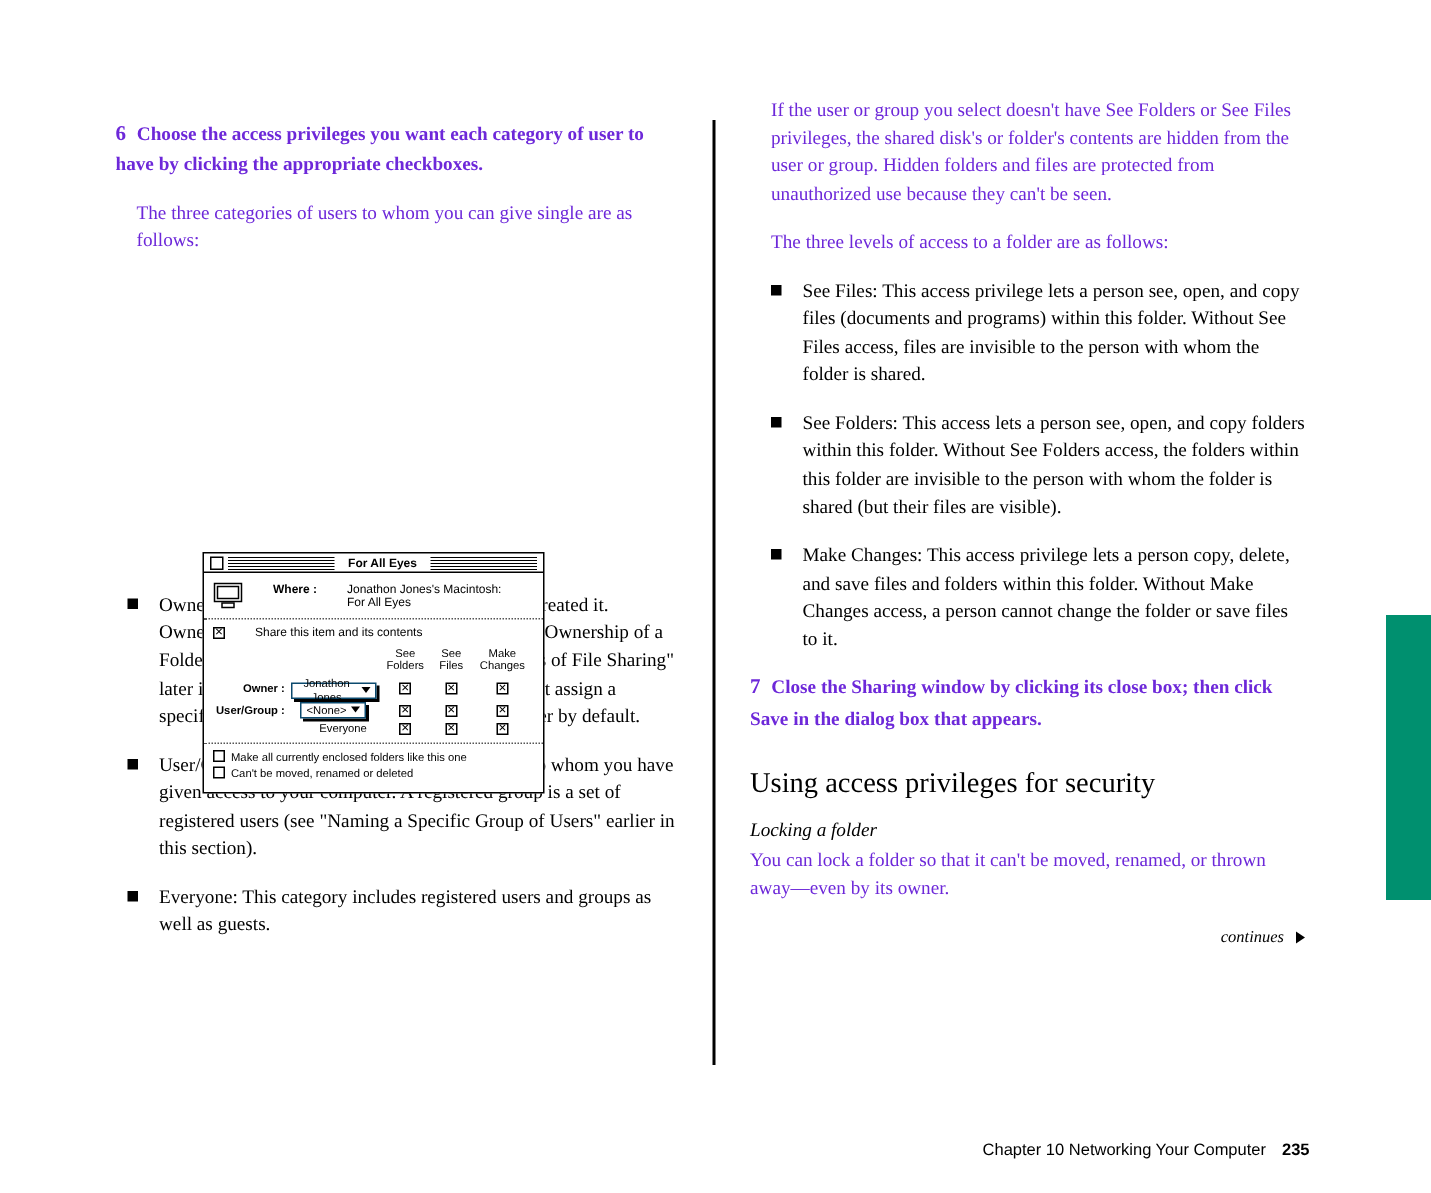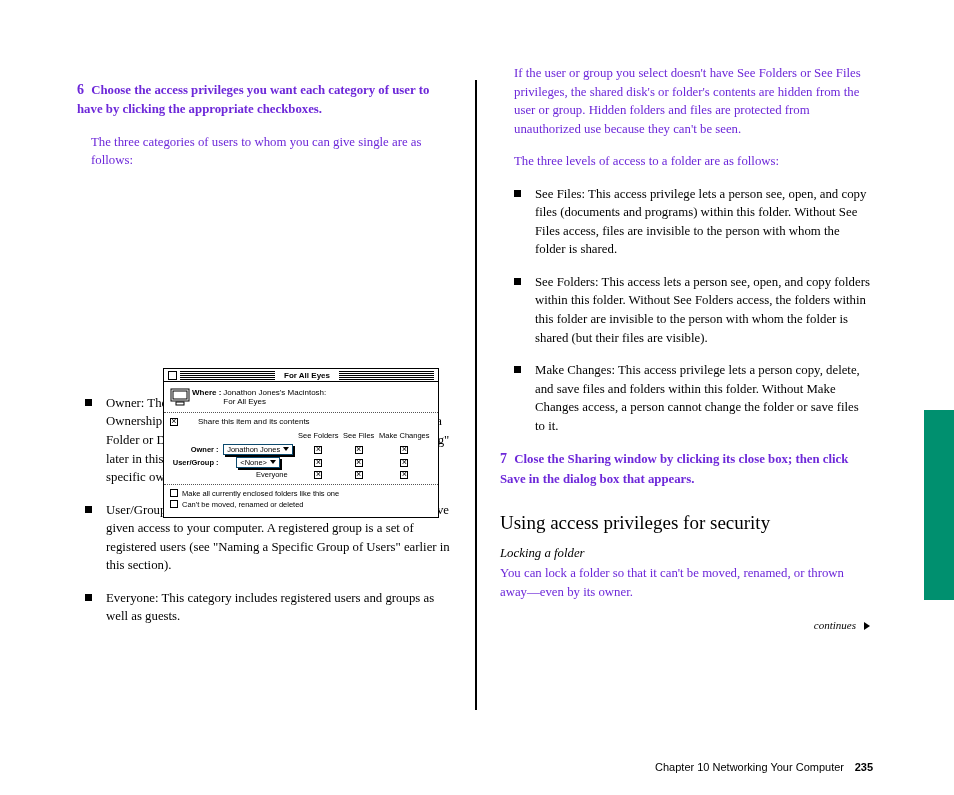--- a/index.html
+++ b/index.html
@@ -14,27 +14,27 @@
   .bullets { margin-left: 8px; }
   .bullet-row { display: flex; gap: 14px; font-size: 12.8px; line-height: 1.45; margin-bottom: 14px; }
   .bullet-sq { width: 7px; height: 7px; background: #000; flex: none; margin-top: 5px; }
   .section-head { font-size: 19px; margin-bottom: 12px; font-weight: normal; }
   .subhead-it { font-style: italic; font-size: 12.8px; margin-bottom: 3px; }
   .continued { font-size: 11px; font-style: italic; }
   .pg-num { position: absolute; bottom: 22px; font-size: 11px; font-family: Helvetica, Arial, sans-serif; }
   .pg-right { right: 81px; }
   .chap-label { position: absolute; bottom: 22px; right: 110px; font-size: 11px; font-family: Helvetica, Arial, sans-serif; }
   
-  .mac-win { position: absolute; left: 86px; top: 288px; width: 276px; border: 1px solid #000; background: #fff; font-family: Geneva, "Helvetica", Arial, sans-serif; font-size: 8px; color: #000; }
+  .mac-win { position: absolute; left: 58px; top: 288px; width: 228px; border: 1px solid #000; background: #fff; font-family: Geneva, "Helvetica", Arial, sans-serif; font-size: 8px; color: #000; }
   .mac-titlebar { display: flex; align-items: center; height: 13px; border-bottom: 1px solid #000; position: relative; padding: 0 4px; gap: 3px; }
   .mac-close { width: 9px; height: 9px; border: 1px solid #000; flex: none; }
   .mac-lines { height: 9px; flex: 1; background: repeating-linear-gradient(#000 0, #000 1px, #fff 1px, #fff 2px); }
   .mac-title { padding: 0 6px; background: #fff; font-weight: bold; font-size: 8px; white-space: nowrap; }
   .mac-body { padding: 6px 6px 6px 6px; }
-  .where-row { display: flex; gap: 2px; align-items: flex-start; margin-bottom: 6px; }
+  .where-row { display: flex; gap: 20px; align-items: flex-start; margin-bottom: 6px; }
   .mon-icon { flex: none; width: 20px; }
   .mon-icon svg { display: block; }
   .where-lab { font-weight: bold; }
   .hr { height: 0; border-top: 1px dotted #555; margin: 4px -6px; }
   .cb { width: 8px; height: 8px; border: 1px solid #000; display: inline-flex; align-items: center; justify-content: center; font-size: 7px; line-height: 1; vertical-align: middle; }
   .cb-x::after { content: "×"; font-size: 9px; line-height: 7px; }
   .share-row { display: flex; align-items: center; gap: 20px; margin: 3px 0 6px; font-size: 8px; }
   .perm-table { width: 100%; border-collapse: collapse; font-size: 7.5px; }
   .perm-table th { font-weight: normal; text-align: center; padding: 0 2px 3px; line-height: 1; }
   .perm-table td { text-align: center; padding: 1px 2px; }

